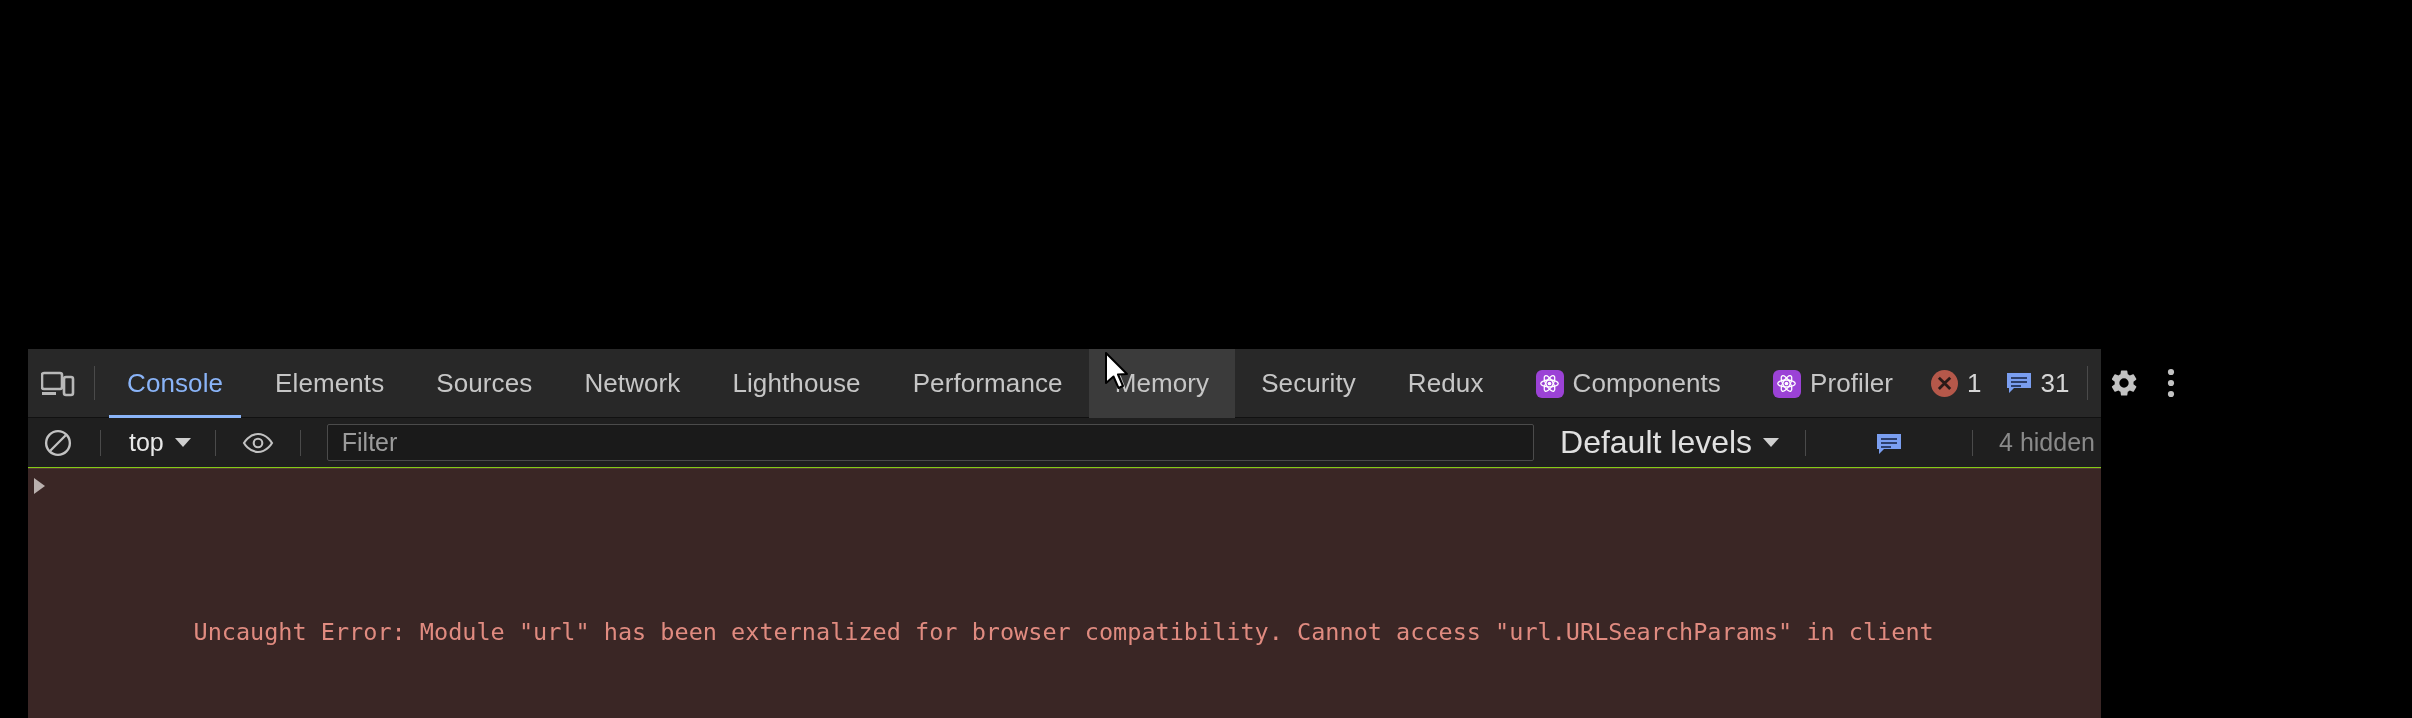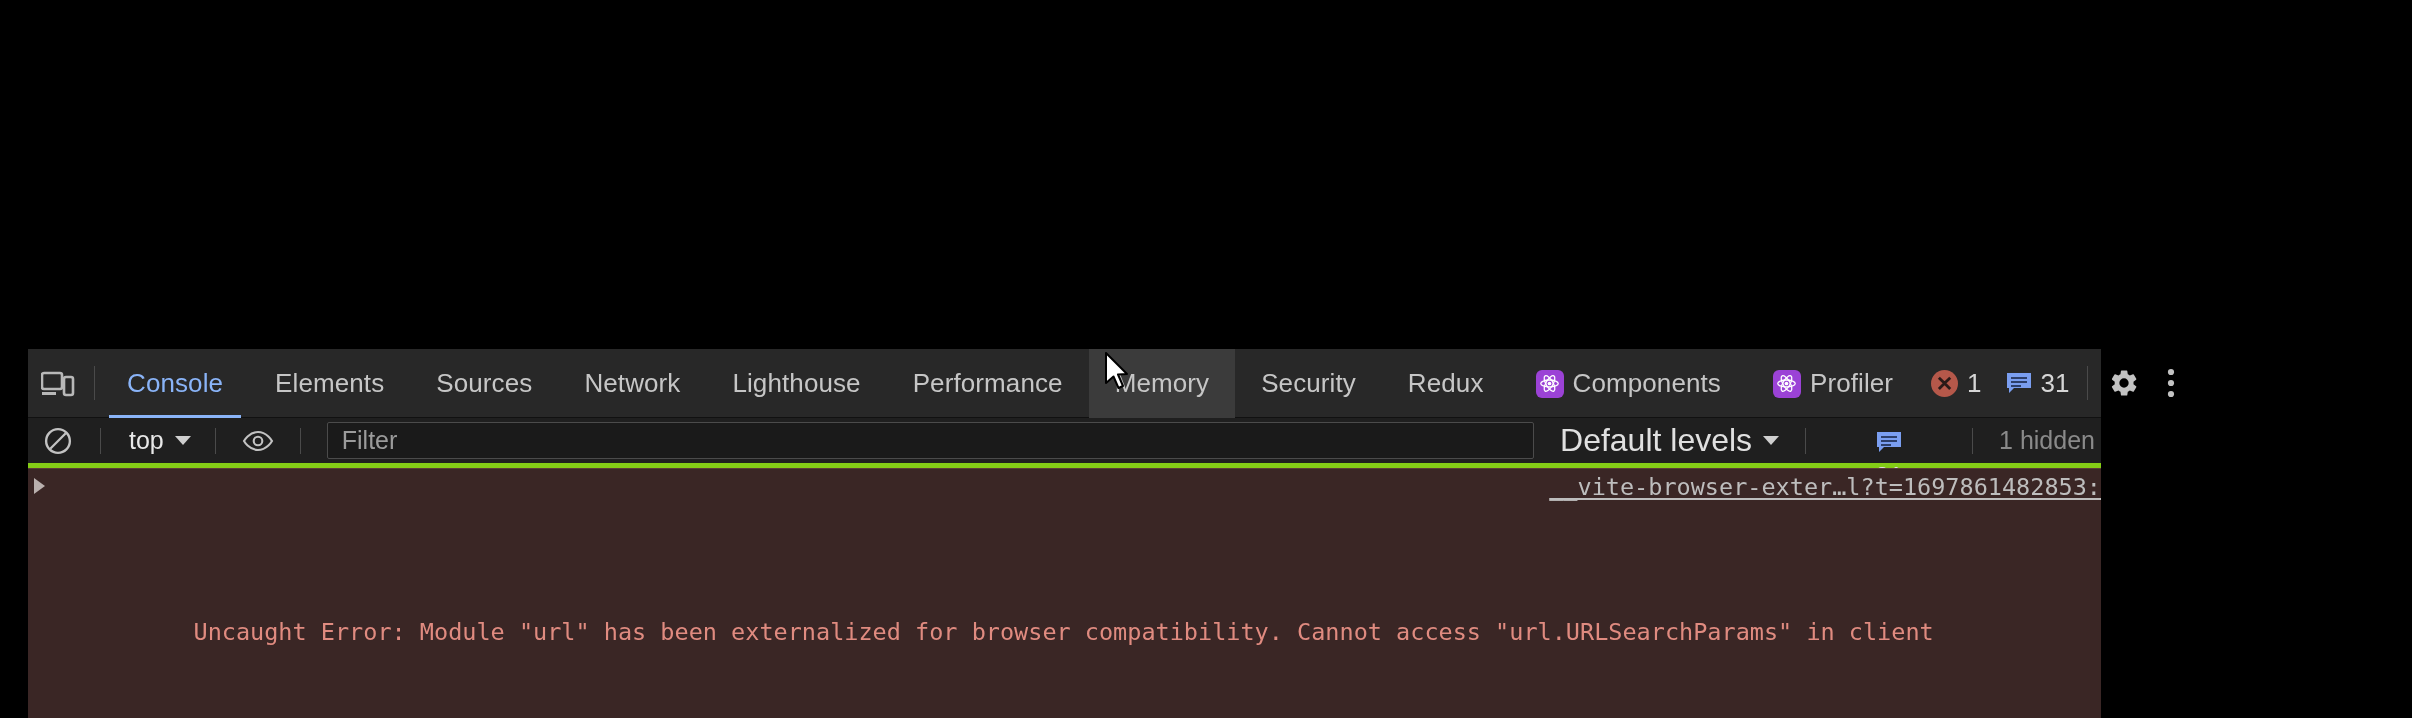--- a/index.html
+++ b/index.html
@@ -76,21 +76,21 @@
     display: flex; align-items: center; justify-content: center;
     color: #2b1a18; font-size: 21px; font-weight: bold; line-height: 1;
   }
   .msg-ico { width: 26px; height: 22px; position: relative; }
 
   
   .filterbar {
     display: flex; align-items: center;
     height: 50px;
     background: #1f1f1f;
-    border-bottom: 5px solid #84cc16;
+    border-bottom: 1px solid #84cc16;
     padding: 0 6px;
     gap: 8px;
   }
   .fb-icon { width: 48px; height: 50px; display: flex; align-items: center; justify-content: center; }
   .fb-div { width: 1px; height: 26px; background: #4a4a4a; margin: 0 10px; }
   .ctx-select {
     display: flex; align-items: center; gap: 11px;
     color: #e8e8e8; font-size: 25px; padding: 0 6px 0 10px;
   }
   .caret { width: 0; height: 0; border-left: 8px solid transparent; border-right: 8px solid transparent; border-top: 9px solid #cfcfcf; }
@@ -281,38 +281,37 @@
           <svg width="26" height="22" viewBox="0 0 26 22">
             <path d="M1 1 H25 V16 H8 L3 21 V16 H1 Z" fill="#7a9ef0"></path>
             <rect x="5" y="5" width="16" height="2" fill="#2d3f6b"></rect>
             <rect x="5" y="9" width="16" height="2" fill="#2d3f6b"></rect>
             <rect x="5" y="13" width="10" height="2" fill="#2d3f6b"></rect>
           </svg>
         </span>
         <span>31</span>
       </div>
       <div class="fb-div"></div>
-      <div class="hidden-msg">1 hidden</div>
+      <div class="hidden-msg">4 hidden</div>
     </div>
 
     <div class="console-body">
       <div class="msg-error">
         <span class="arrow"></span>
 
         <div class="msg-line">
           <span>Uncaught Error: Module "url" has been externalized for browser compatibility. Cannot access "url.URLSearchParams" in client</span>
         </div>
 
         
 
         
 
         
 
-        <span class="src-link">__vite-browser-exter…l?t=1697861482853:</span>
       </div>
     </div>
 
   </div>
 
   <svg class="cursor" viewBox="0 0 26 40">
     <path d="M2 1 L2 31 L9.5 24.5 L14.5 36 L19 34 L14 22.5 L23 22 Z" fill="#ffffff" stroke="#000000" stroke-width="2" stroke-linejoin="round"></path>
   </svg>
 
 </div>

